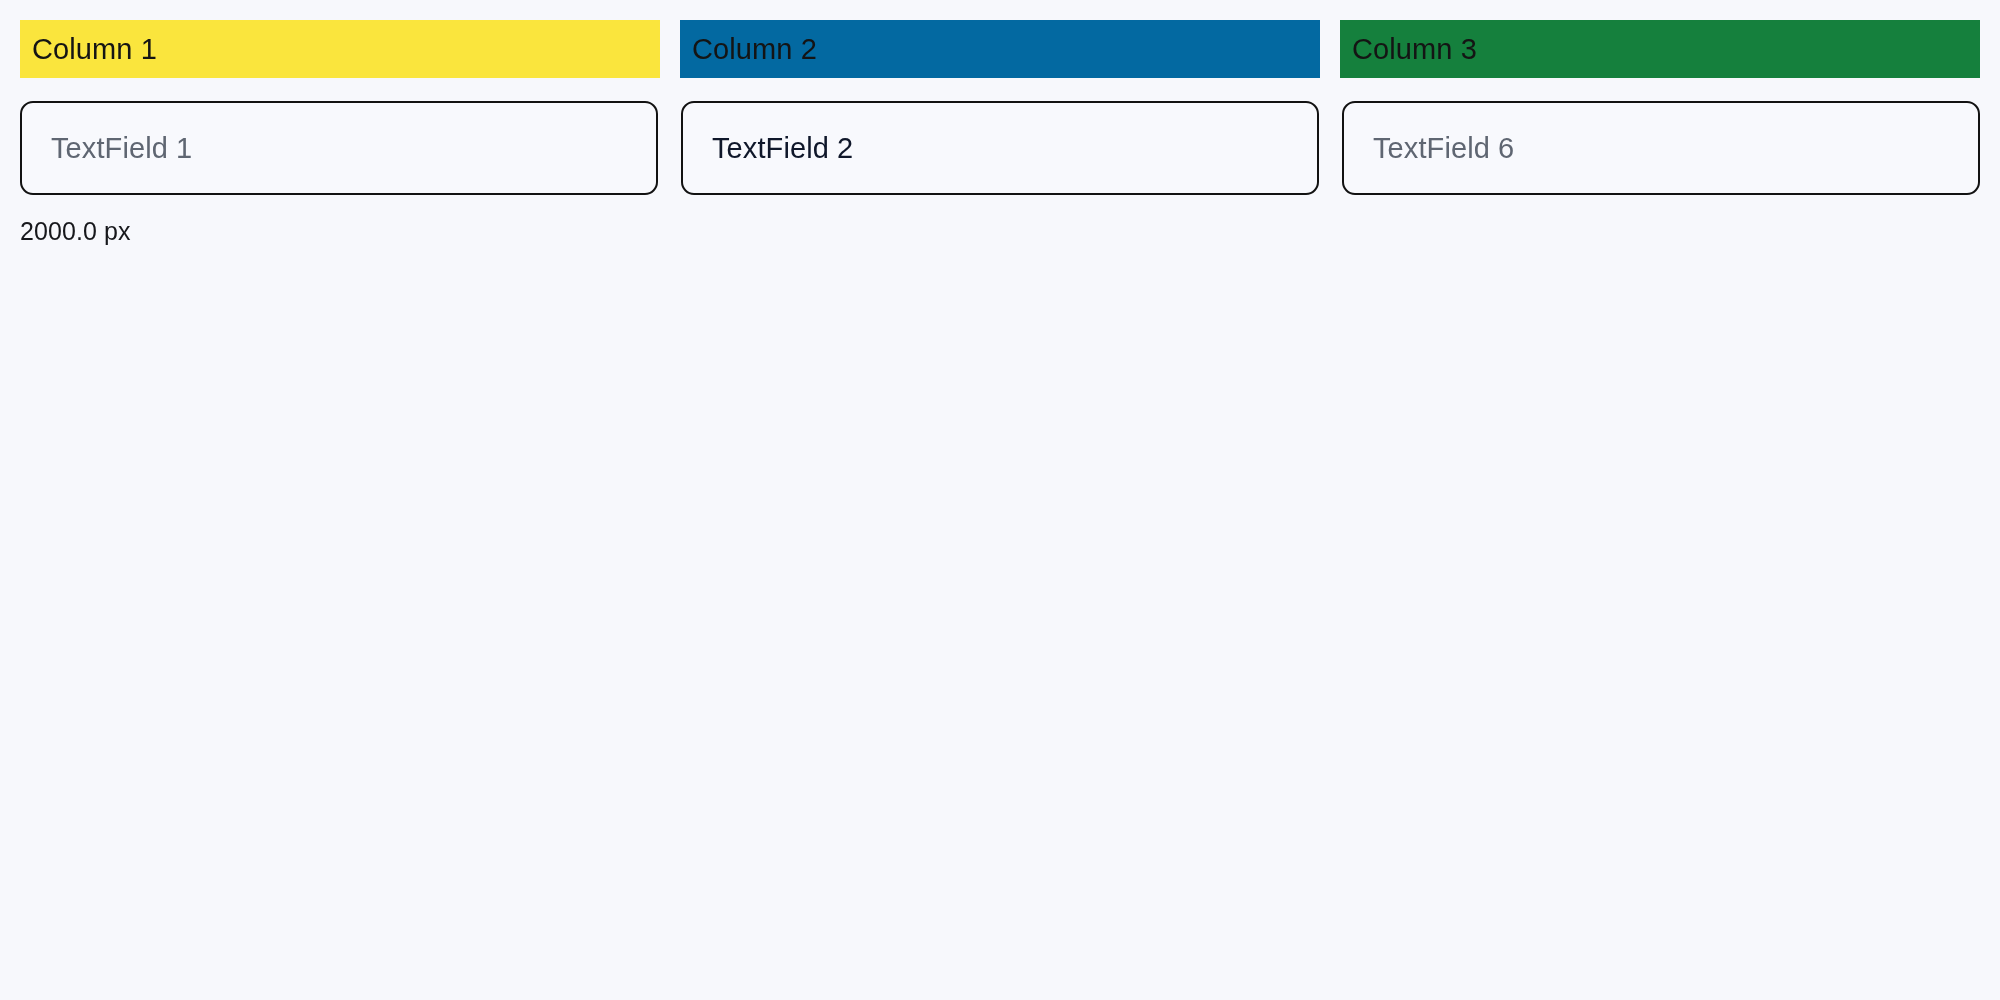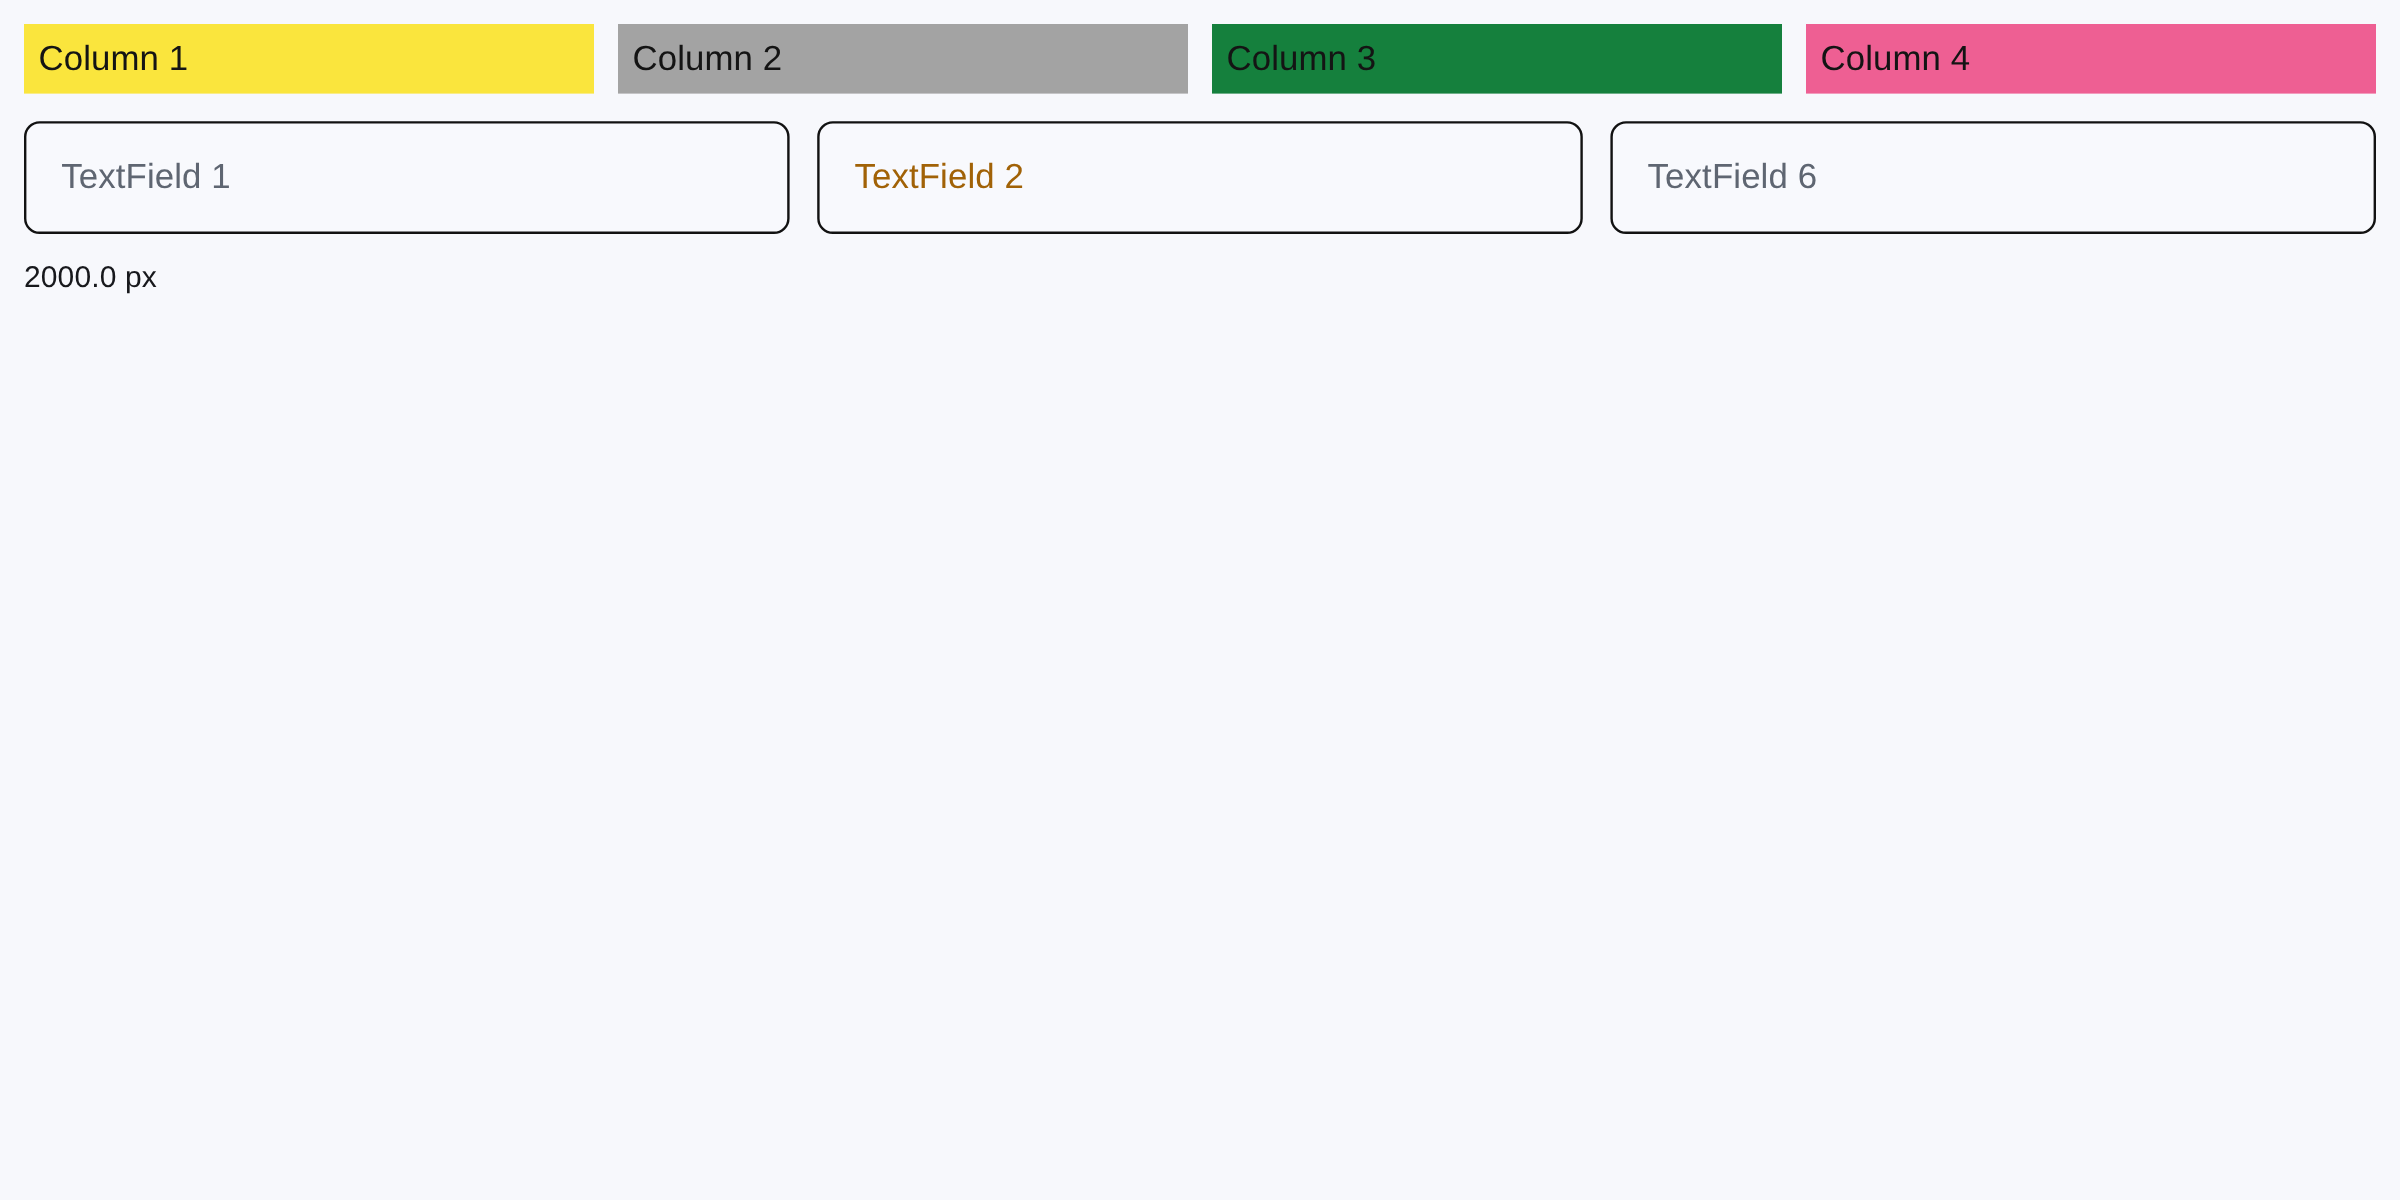--- a/index.html
+++ b/index.html
@@ -102,37 +102,34 @@
 </style>
 </head>
 <body style="background: rgb(247, 248, 252);">
 
 <div id="app-root">
 
   <div class="column-row">
     <div class="column-cell" style="background: rgb(250, 229, 61);">
       <span class="column-label">Column 1</span>
     </div>
-    <div class="column-cell" style="background: #a3a3a3;">
+    <div class="column-cell" style="background: #0369a1;">
       <span class="column-label">Column 2</span>
     </div>
     <div class="column-cell" style="background: #15803d;">
       <span class="column-label">Column 3</span>
-    </div>
-    <div class="column-cell" style="background: rgb(238, 95, 147);">
-      <span class="column-label">Column 4</span>
     </div>
   </div>
 
   <div class="textfield-row">
     <div class="textfield" style="border-color: rgb(18, 18, 18);">
       <span class="textfield-placeholder" style="color: rgb(95, 102, 114);">TextField 1</span>
     </div>
     <div class="textfield" style="border-color: rgb(18, 18, 18);">
-      <span class="textfield-placeholder" style="color: #a16207; text-align: center;">TextField 2</span>
+      <span class="textfield-placeholder" style="color: #0f172a; text-align: center;">TextField 2</span>
     </div>
     <div class="textfield" style="border-color: rgb(18, 18, 18);">
       <span class="textfield-placeholder" style="color: rgb(95, 102, 114);">TextField 6</span>
     </div>
   </div>
 
   <div class="measure-label">2000.0 px</div>
 
   <div class="canvas-area"></div>
 

